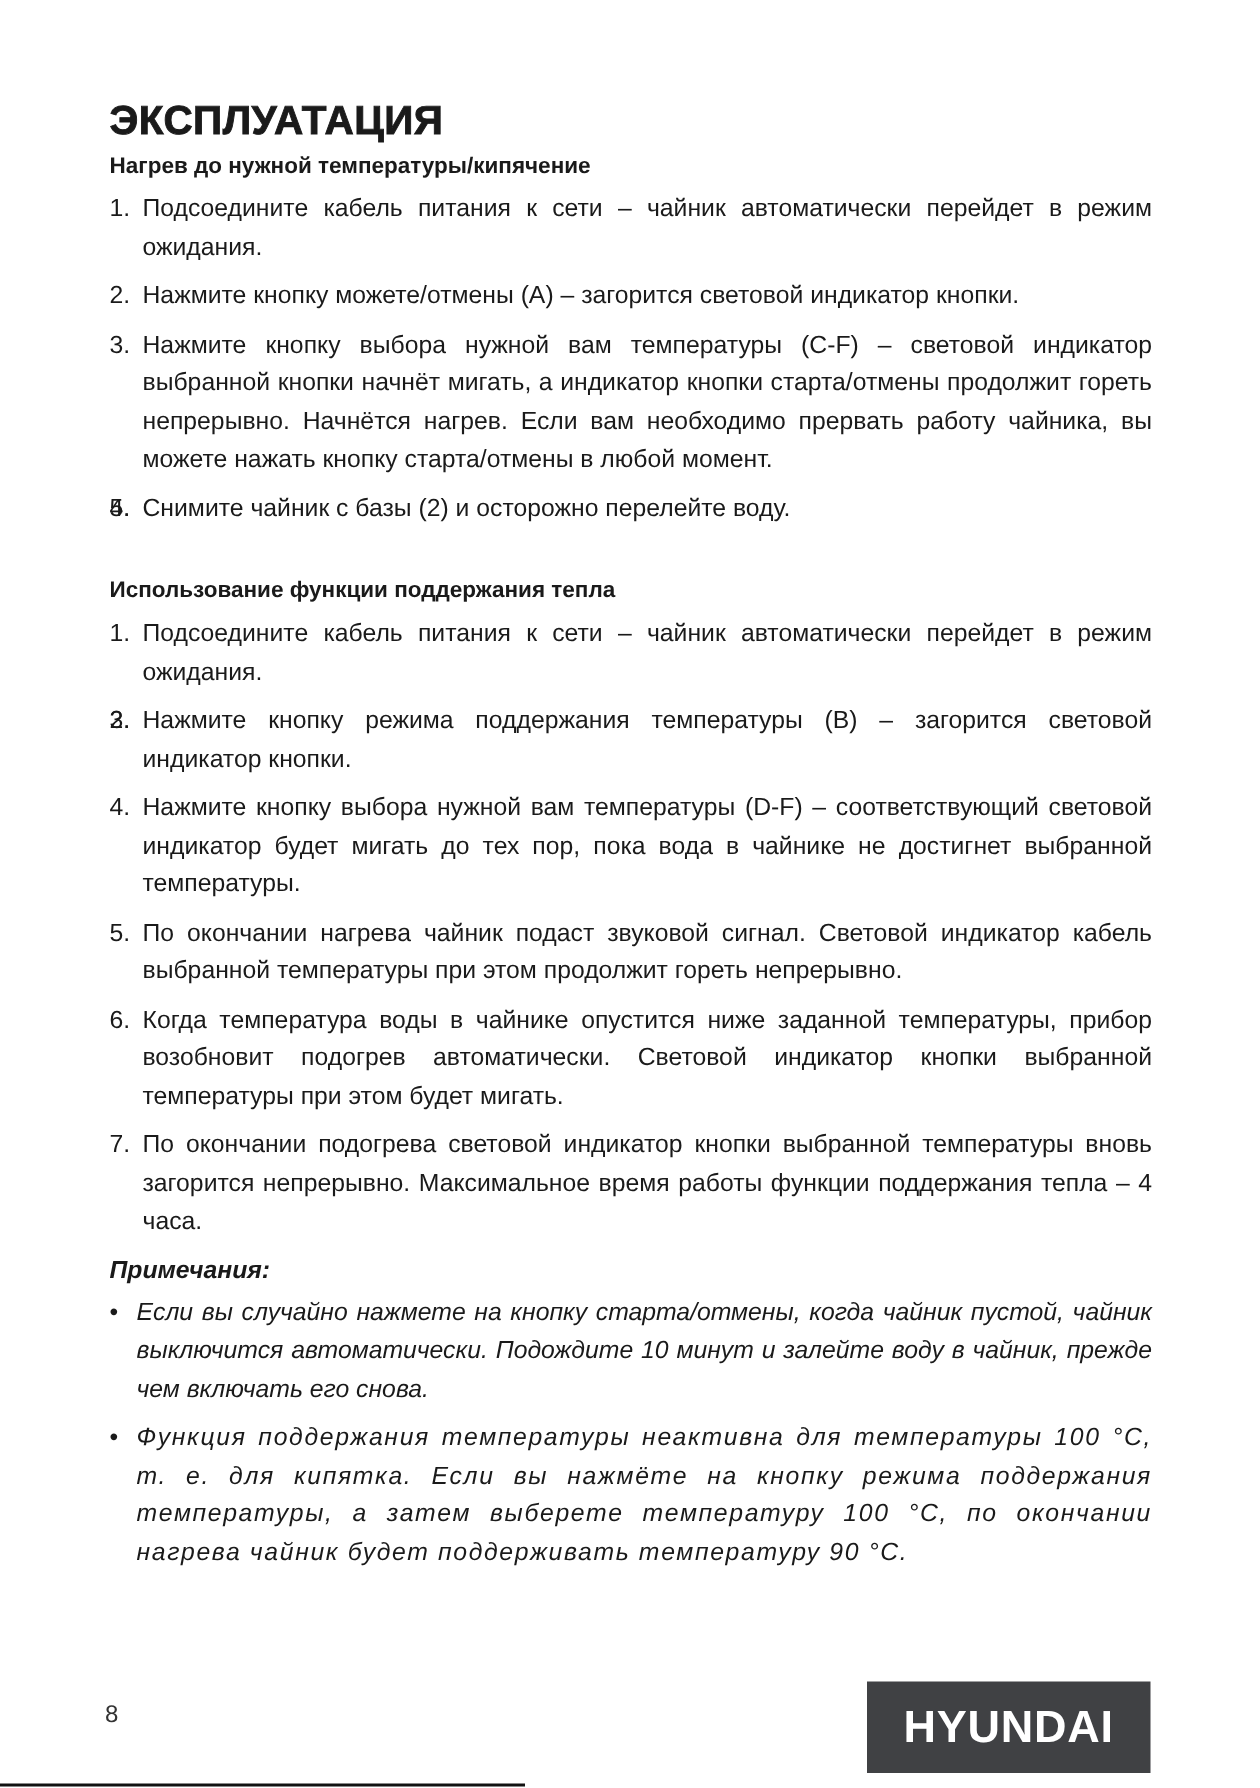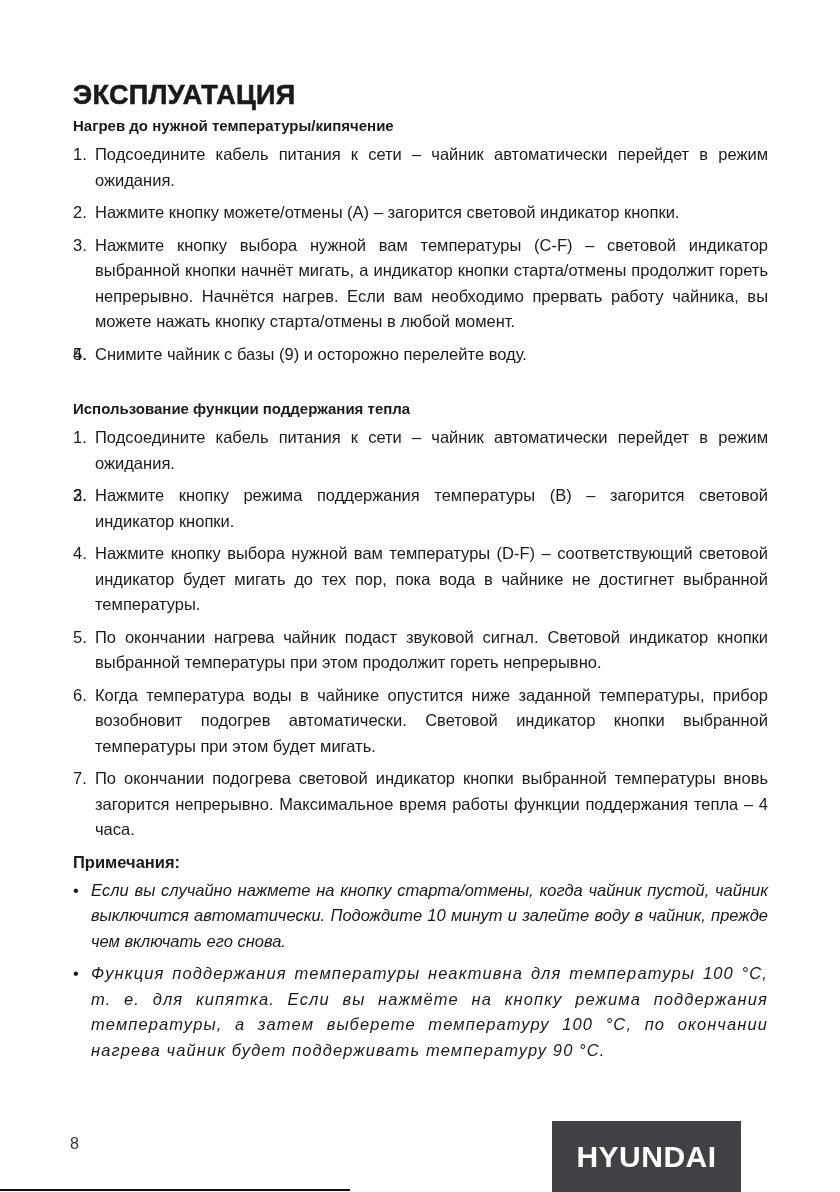--- a/index.html
+++ b/index.html
@@ -1,53 +1,53 @@
 <!DOCTYPE html>
 <html><head>
 <meta charset="utf-8">
 <style>
   html, body { margin: 0; padding: 0; background: #ffffff; }
   body {
     width: 840px; height: 1192px; position: relative; overflow: hidden;
     font-family: "Liberation Sans", sans-serif; color: #1a1a1a;
   }
-  .page { position: absolute; left: 73px; top: 77px; width: 695px; }
+  .page { position: absolute; left: 73px; top: 62px; width: 695px; }
   .title {
     font-family: "Liberation Sans", sans-serif; font-weight: 900;
     font-size: 27px; letter-spacing: 0.3px; line-height: 36px;
     margin: 0; -webkit-text-stroke: 0.6px #1a1a1a;
   }
   .subhead {
     font-weight: bold; font-size: 15px; line-height: 24px;
     margin: 1px 0 4px 0;
   }
   .subhead.second { margin-top: 30px; }
   ol.steps { list-style: none; margin: 0; padding: 0; }
   ol.steps li {
     position: relative; padding-left: 22px;
     font-size: 16.5px; line-height: 25.5px; text-align: justify;
     margin-bottom: 7px;
   }
   ol.steps li .num { position: absolute; left: 0; top: 0; }
   .notes-title {
-    font-weight: bold; font-size: 16.5px; line-height: 24px;
+    font-weight: bold; font-style: italic; font-size: 16.5px; line-height: 24px;
     margin: 3px 0 4px 0;
   }
   ul.notes { list-style: none; margin: 0; padding: 0; }
   ul.notes li {
     position: relative; padding-left: 18px; font-style: italic;
     font-size: 16.5px; line-height: 25.5px; text-align: justify; margin-bottom: 7px;
   }
   ul.notes li.spaced { letter-spacing: 1.1px; }
   ul.notes li .bullet { position: absolute; left: 0; top: 0; font-style: normal; }
   .page-number {
     position: absolute; left: 70px; top: 1135px; font-size: 16px; color: #333;
   }
   .logo-box {
-    position: absolute; left: 552px; top: 1121px; width: 189px; height: 71px;
+    position: absolute; left: 578px; top: 1121px; width: 189px; height: 61px;
     background: #404144; display: flex; align-items: center; justify-content: center;
   }
   .logo-text {
     color: #ffffff; font-weight: bold; font-size: 30px; letter-spacing: 0.5px;
     font-family: "Liberation Sans", sans-serif;
   }
   .bottom-rule {
     position: absolute; left: 0; top: 1189px; width: 350px; height: 2px; background: #111;
   }
 </style>
@@ -57,32 +57,32 @@
 <div class="page">
   <h1 class="title">ЭКСПЛУАТАЦИЯ</h1>
 
   <div>
     <div class="subhead">Нагрев до нужной температуры/кипячение</div>
     <ol class="steps">
       <li><span class="num">1.</span><span>Подсоедините кабель питания к сети – чайник автоматически перейдет в режим ожидания.</span></li>
       <li><span class="num">2.</span><span>Нажмите кнопку можете/отмены (A) – загорится световой индикатор кнопки.</span></li>
       <li><span class="num">3.</span><span>Нажмите кнопку выбора нужной вам температуры (C-F) – световой индикатор выбранной кнопки начнёт мигать, а индикатор кнопки старта/отмены продолжит гореть непрерывно. Начнётся нагрев. Если вам необходимо прервать работу чайника, вы можете нажать кнопку старта/отмены в любой момент.</span></li>
       <li><span class="num">4.</span></li>
-      <li><span class="num">5.</span><span>Снимите чайник с базы (9) и осторожно перелейте воду.</span></li>
+      <li><span class="num">5.</span><span>Снимите чайник с базы (2) и осторожно перелейте воду.</span></li>
     </ol>
   </div>
 
   <div>
     <div class="subhead second">Использование функции поддержания тепла</div>
     <ol class="steps">
       <li><span class="num">1.</span><span>Подсоедините кабель питания к сети – чайник автоматически перейдет в режим ожидания.</span></li>
       <li><span class="num">2.</span></li>
       <li><span class="num">3.</span><span>Нажмите кнопку режима поддержания температуры (B) – загорится световой индикатор кнопки.</span></li>
       <li><span class="num">4.</span><span>Нажмите кнопку выбора нужной вам температуры (D-F) – соответствующий световой индикатор будет мигать до тех пор, пока вода в чайнике не достигнет выбранной температуры.</span></li>
-      <li><span class="num">5.</span><span>По окончании нагрева чайник подаст звуковой сигнал. Световой индикатор кнопки выбранной температуры при этом продолжит гореть непрерывно.</span></li>
+      <li><span class="num">5.</span><span>По окончании нагрева чайник подаст звуковой сигнал. Световой индикатор кабель выбранной температуры при этом продолжит гореть непрерывно.</span></li>
       <li><span class="num">6.</span><span>Когда температура воды в чайнике опустится ниже заданной температуры, прибор возобновит подогрев автоматически. Световой индикатор кнопки выбранной температуры при этом будет мигать.</span></li>
       <li><span class="num">7.</span><span>По окончании подогрева световой индикатор кнопки выбранной температуры вновь загорится непрерывно. Максимальное время работы функции поддержания тепла – 4 часа.</span></li>
     </ol>
   </div>
 
   <div>
     <div class="notes-title">Примечания:</div>
     <ul class="notes">
       <li><span class="bullet">•</span><span>Если вы случайно нажмете на кнопку старта/отмены, когда чайник пустой, чайник выключится автоматически. Подождите 10 минут и залейте воду в чайник, прежде чем включать его снова.</span></li>
       <li class="spaced"><span class="bullet">•</span><span>Функция поддержания температуры неактивна для температуры 100 °C, т. е. для кипятка. Если вы нажмёте на кнопку режима поддержания температуры, а затем выберете температуру 100 °C, по окончании нагрева чайник будет поддерживать температуру 90 °C.</span></li>

